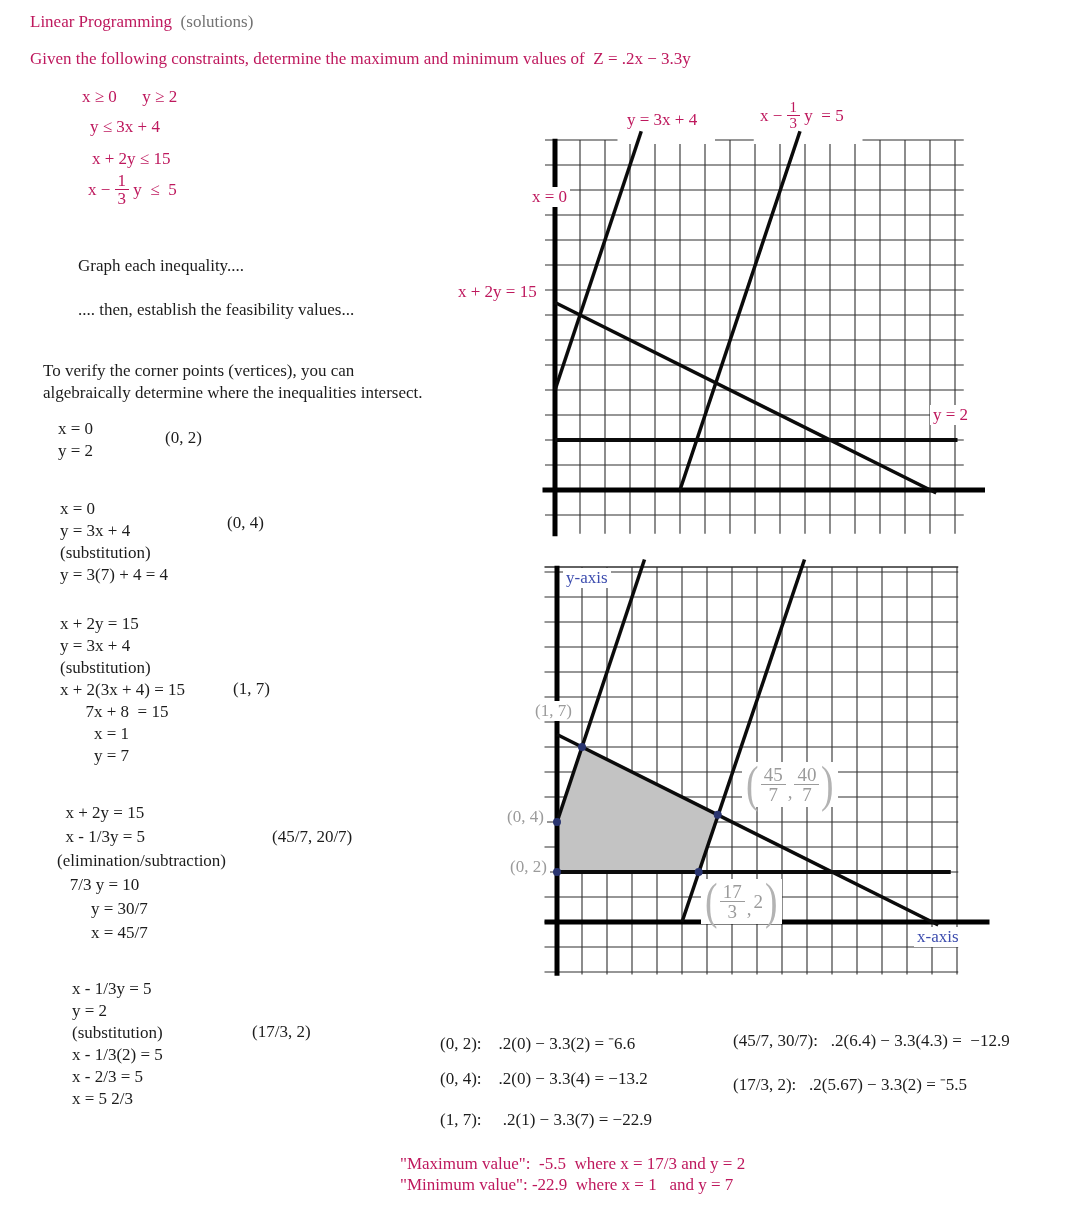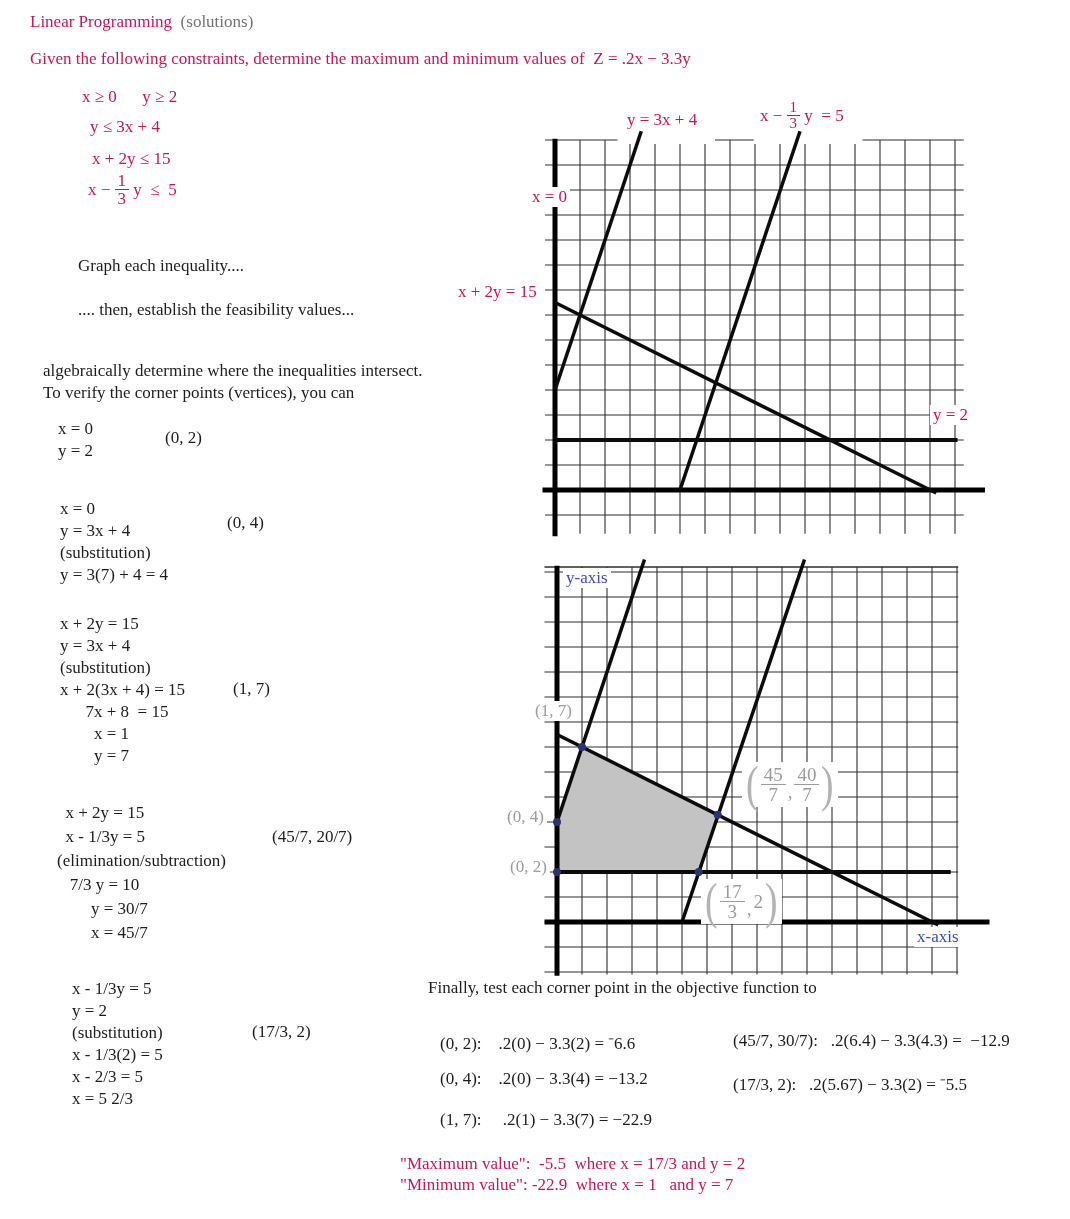--- a/index.html
+++ b/index.html
@@ -42,22 +42,22 @@
 <div class="abs pre blue" style="left:92px;top:149px">x + 2y ≤ 15</div>
 <div class="abs blue fraclabel" style="left:88px;top:172px">
   <span>x − </span>
   <span class="frac"><span class="fn">1</span><span class="fd">3</span></span>
   <span> y  ≤  5</span>
 </div>
 
 <div class="abs pre" style="left:78px;top:256px">Graph each inequality....</div>
 <div class="abs pre" style="left:78px;top:300px">.... then, establish the feasibility values...</div>
 <div class="abs lh21" style="left:43px;top:360px">
+  <div class="line">To verify the corner points (vertices), you can</div>
   <div class="line">algebraically determine where the inequalities intersect.</div>
-  <div class="line">To verify the corner points (vertices), you can</div>
 </div>
 
 <div class="abs" style="left:58px;top:418px">
   <div class="line">x = 0</div>
   <div class="line">y = 2</div>
 </div>
 <div class="abs pre" style="left:165px;top:428px">(0, 2)</div>
 
 <div class="abs" style="left:60px;top:498px">
   <div class="line">x = 0</div>
@@ -226,21 +226,20 @@
   <span class="frac">
       <span class="fn">17</span>
       <span class="fd">3</span>
     </span>
   <span class="lowc">,</span>
   <span> 2</span>
   <span class="bigp">)</span>
 </div>
 
 <div class="abs lh21" style="left:428px;top:977px">
-  <div class="line">Finally, test each corner point in the objective function to</div>
 </div>
 
 <div class="abs pre" style="left:440px;top:1031px">(0, 2):    .2(0) − 3.3(2) = ⁻6.6</div>
 <div class="abs pre" style="left:440px;top:1069px">(0, 4):    .2(0) − 3.3(4) = −13.2</div>
 <div class="abs pre" style="left:440px;top:1110px">(1, 7):     .2(1) − 3.3(7) = −22.9</div>
 <div class="abs pre" style="left:733px;top:1031px">(45/7, 30/7):   .2(6.4) − 3.3(4.3) =  −12.9</div>
 <div class="abs pre" style="left:733px;top:1072px">(17/3, 2):   .2(5.67) − 3.3(2) = ⁻5.5</div>
 
 <div class="abs pre blue" style="left:400px;top:1154px">"Maximum value":  -5.5  where x = 17/3 and y = 2</div>
 <div class="abs pre blue" style="left:400px;top:1175px">"Minimum value": -22.9  where x = 1   and y = 7</div>

